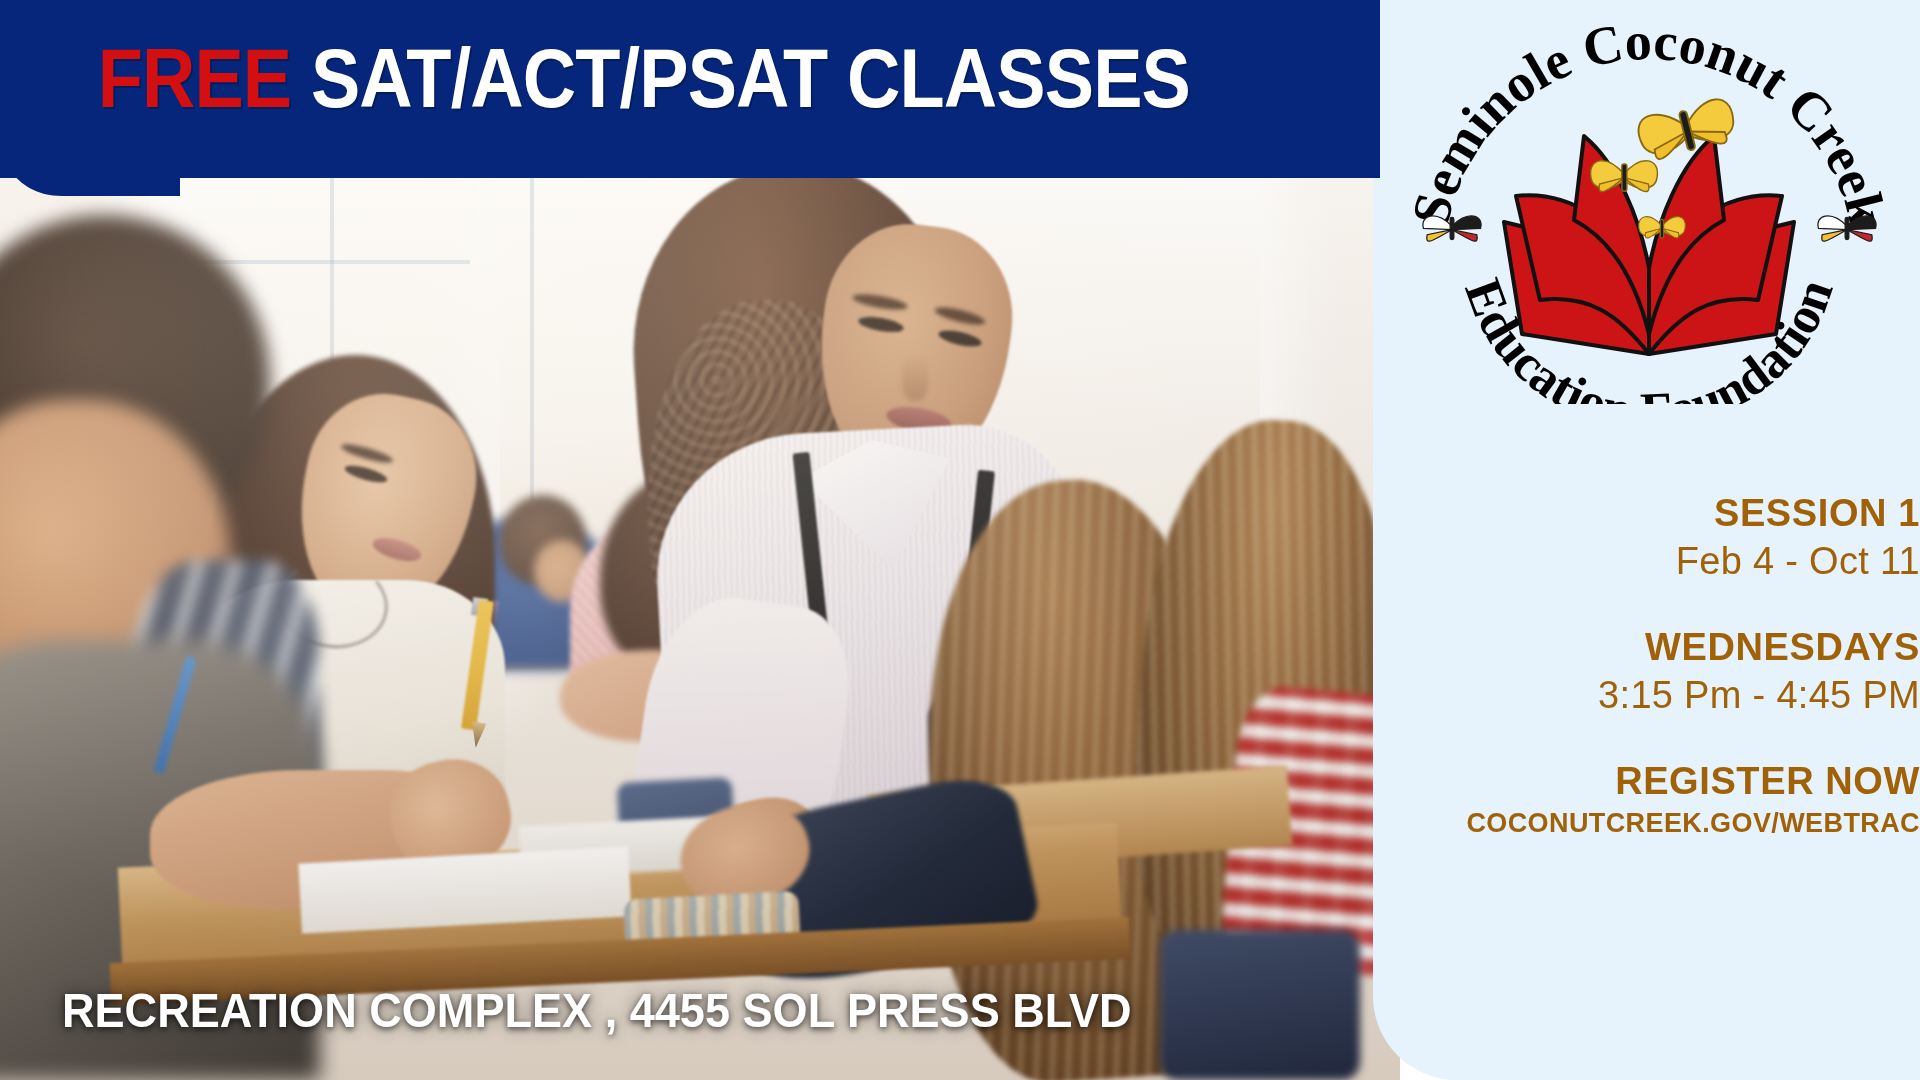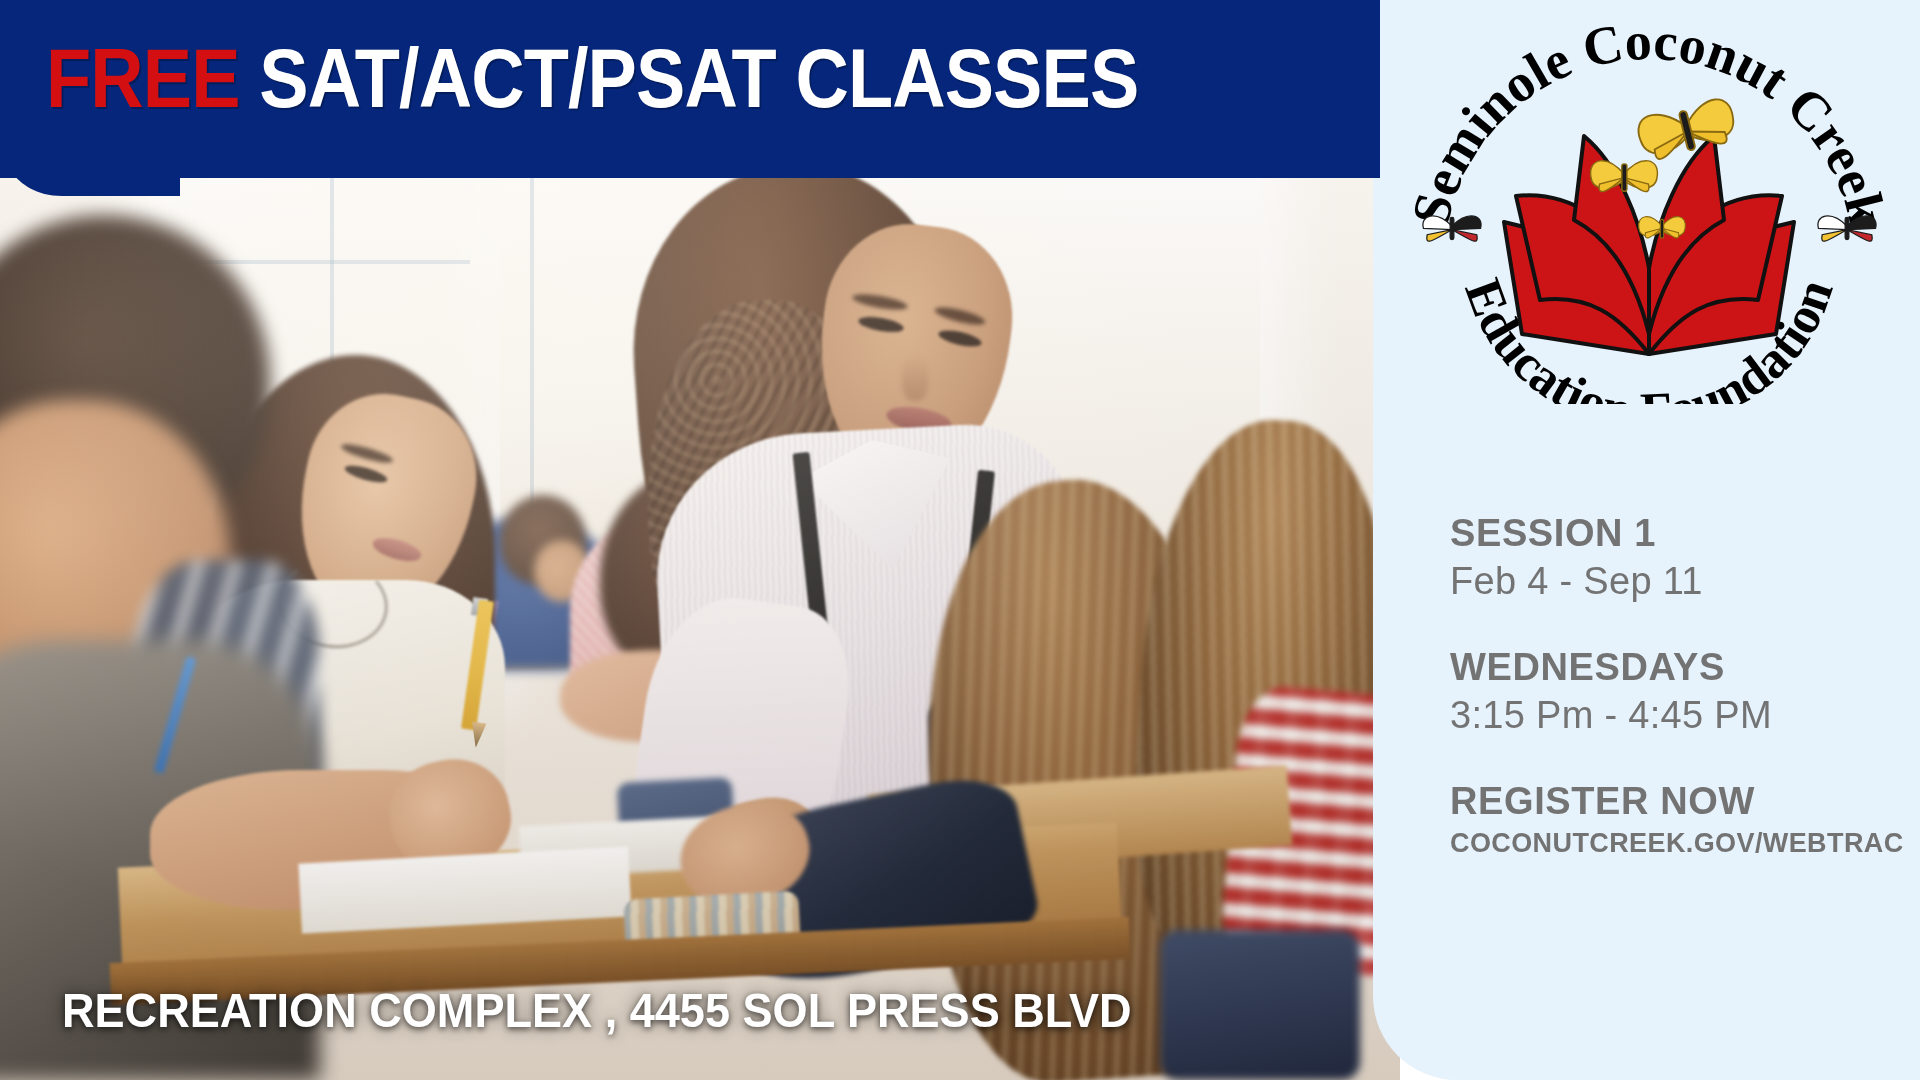--- a/index.html
+++ b/index.html
@@ -9,20 +9,21 @@
     overflow:hidden;
     background:#ffffff;
     font-family:"Liberation Sans", sans-serif;
   }
 
   #flyer {
     position:relative;
     width:1920px; height:1080px;
     overflow:hidden;
     background:#ffffff;
+    text-align:right;
   }
 
   
   .photo {
     position:absolute;
     left:0; top:0;
     width:1400px; height:1080px;
     overflow:hidden;
     background:#ded4c8;
   }
@@ -522,24 +523,24 @@
     position:absolute;
     left:1404px; top:14px;
     width:490px; height:390px;
     z-index:18;
   }
   .logo svg { display:block; width:490px; height:390px; }
 
   
   .details {
     position:absolute;
-    left:1450px; top:510px;
+    left:1450px; top:490px;
     width:470px;
     z-index:18;
-    color:#737373;
+    color:#a16207;
   }
   .block { margin-bottom:38px; }
   .block:last-child { margin-bottom:12px; }
   .b-head {
     font-family:"Liberation Sans", sans-serif;
     font-weight:bold;
     font-size:38px;
     letter-spacing:0.6px;
     line-height:46px;
   }
@@ -721,21 +722,21 @@
           <rect x="-3" y="-14" width="6" height="36" rx="3" fill="#1c1c1c"></rect>
         </g>
       </g>
     </svg>
   </div>
 
   <div class="details">
 
     <div class="block">
       <div class="b-head">SESSION 1</div>
-      <div class="b-sub">Feb 4 - Sep 11</div>
+      <div class="b-sub">Feb 4 - Oct 11</div>
     </div>
 
 
     <div class="block">
       <div class="b-head">WEDNESDAYS</div>
       <div class="b-sub">3:15 Pm - 4:45 PM</div>
     </div>
 
     <div class="block reg-block">
       <div class="b-head">REGISTER NOW</div>

